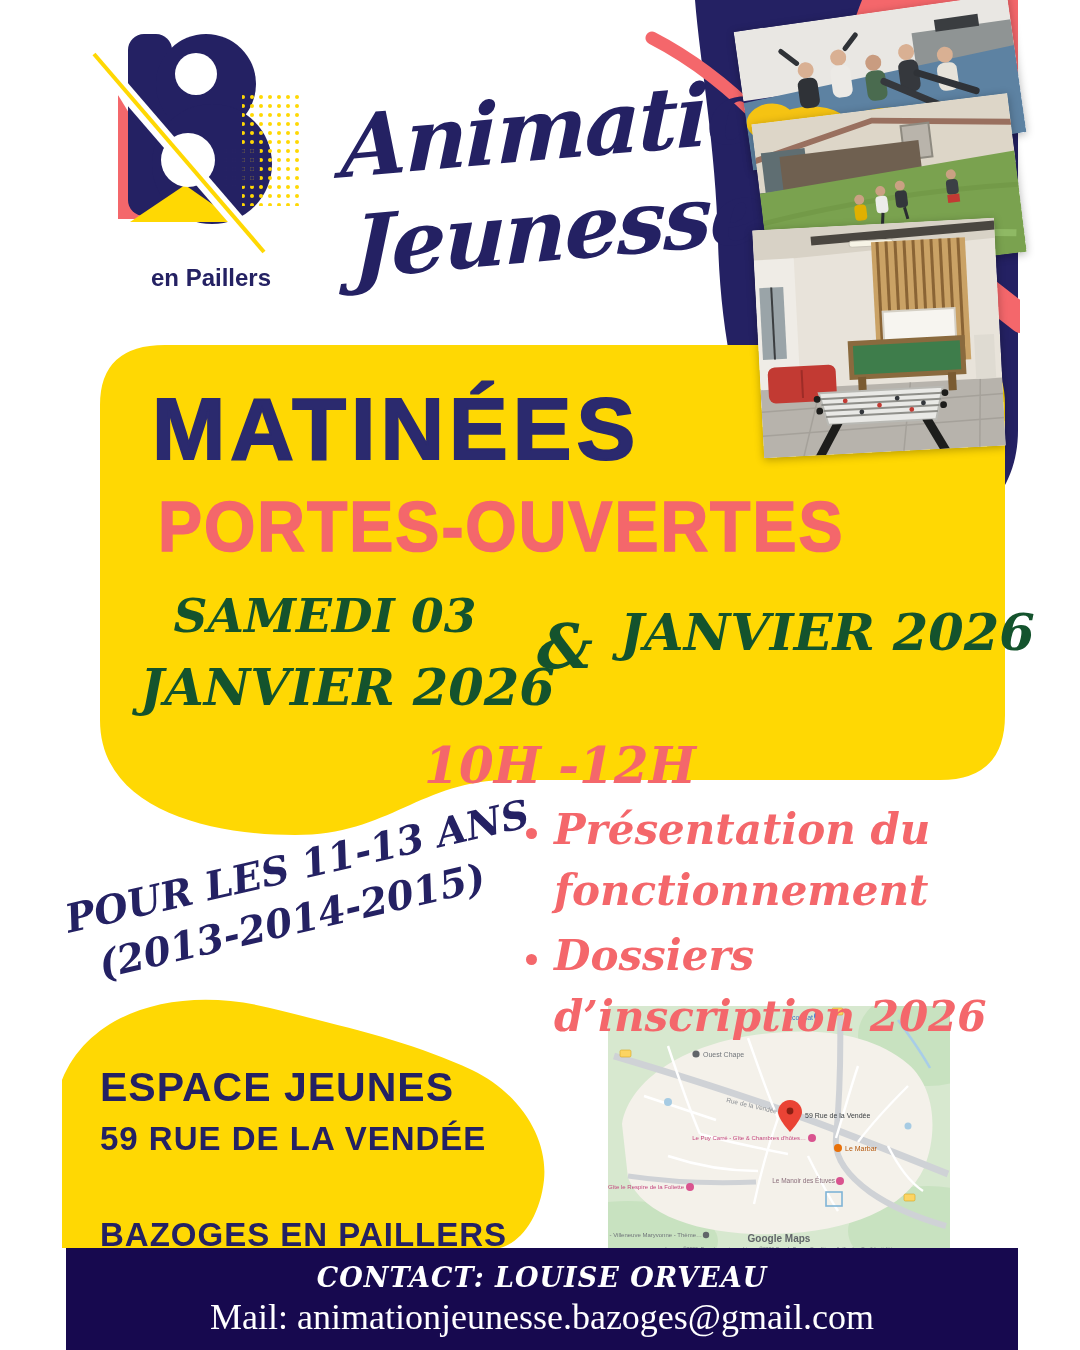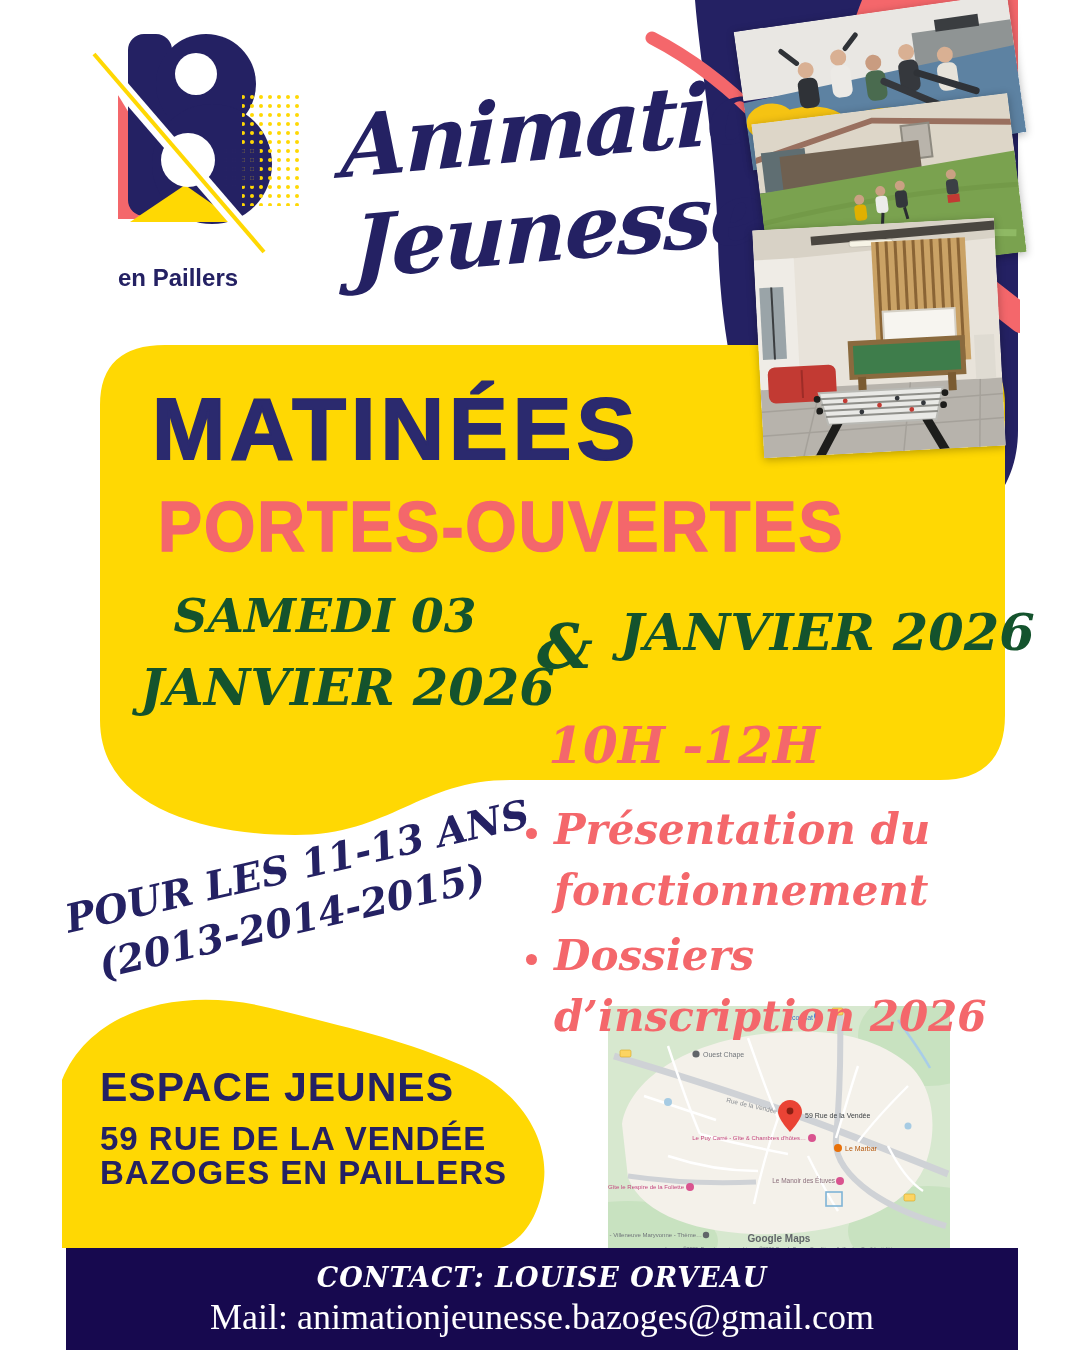--- a/index.html
+++ b/index.html
@@ -3,60 +3,60 @@
 <meta charset="utf-8">
 <style>
   html,body{margin:0;padding:0;background:#ffffff;}
   .poster{position:relative;width:1080px;height:1350px;background:#ffffff;overflow:hidden;
           font-family:"Liberation Sans", sans-serif;}
   .abs{position:absolute;}
 
   
   .logo-svg{left:78px;top:22px;}
   .logo-brand{left:118px;top:226px;font-size:45px;font-weight:bold;color:#242163;letter-spacing:1px;}
-  .logo-brand-sub{left:118px;top:264px;width:186px;text-align:left;font-size:24px;font-weight:bold;color:#242163;}
+  .logo-brand-sub{left:118px;top:264px;width:186px;text-align:center;font-size:24px;font-weight:bold;color:#242163;}
 
   
   .script-title{left:342px;top:96px;width:470px;color:#242163;
      font-family:"DejaVu Serif", serif;font-style:italic;font-weight:bold;
      font-size:86px;line-height:1.18;transform:rotate(-5deg) skewX(-6deg);transform-origin:left top;
      letter-spacing:-2px;}
   .script-title .l2{margin-left:14px;}
 
   
   .matinees{left:152px;top:378px;font-size:88px;font-weight:900;color:#2b2a6e;letter-spacing:5px;
             -webkit-text-stroke:2px #2b2a6e;}
   .portes{left:158px;top:488px;font-size:66px;font-weight:900;color:#f4676b;letter-spacing:2px;
           -webkit-text-stroke:1.5px #f4676b;transform:scaleY(1.08);}
   .dates-row{left:140px;top:588px;width:850px;display:flex;justify-content:space-between;
              font-family:"DejaVu Serif", serif;font-style:italic;font-weight:bold;color:#14532d;}
   .date-col{width:370px;text-align:center;}
   .date-l1{font-size:47px;}
   .date-l2{font-size:51px;margin-top:14px;white-space:nowrap;}
   .amp{font-size:62px;margin-top:22px;}
-  .time{left:300px;top:716px;width:520px;text-align:right;font-family:"DejaVu Serif", serif;
+  .time{left:300px;top:736px;width:520px;text-align:center;font-family:"DejaVu Serif", serif;
         font-style:italic;font-weight:bold;font-size:50px;color:#f4676b;}
 
   
   .audience{left:66px;top:846px;width:440px;text-align:center;color:#242163;
      font-family:"DejaVu Serif", serif;font-style:italic;font-weight:bold;
      transform:rotate(-13deg);transform-origin:center;}
   .audience .a1{font-size:39px;white-space:nowrap;}
   .audience .a2{font-size:39px;margin-top:6px;white-space:nowrap;}
 
   
   .agenda{left:512px;top:800px;width:460px;margin:0;padding-left:42px;color:#f4676b;
      font-family:"DejaVu Serif", serif;font-style:italic;font-weight:bold;font-size:42px;line-height:1.45;}
   .agenda li{margin-bottom:4px;}
   .agenda li::marker{color:#f4676b;font-size:34px;}
 
   
   .venue-name{left:100px;top:1064px;font-size:41px;font-weight:900;color:#242163;letter-spacing:1px;text-align:right;}
   .venue-street{left:100px;top:1120px;font-size:33px;font-weight:900;color:#242163;letter-spacing:1px;}
-  .venue-city{left:100px;top:1154px;font-size:33px;font-weight:900;color:#242163;letter-spacing:1px;}
+  .venue-city{left:100px;top:1216px;font-size:33px;font-weight:900;color:#242163;letter-spacing:1px;}
 
   
   .photo{overflow:hidden;box-shadow:0 2px 8px rgba(0,0,0,.28);}
   .photo1{left:742px;top:12px;width:276px;height:140px;transform:rotate(-8deg);}
   .photo2{left:760px;top:108px;width:258px;height:160px;transform:rotate(-7deg);}
   .photo3{left:758px;top:224px;width:242px;height:228px;transform:rotate(-3deg);}
 
   
   .footer-bar{left:66px;top:1248px;width:952px;height:102px;background:#17094f;}
   .footer-contact{left:66px;top:1262px;width:952px;text-align:center;color:#ffffff;

